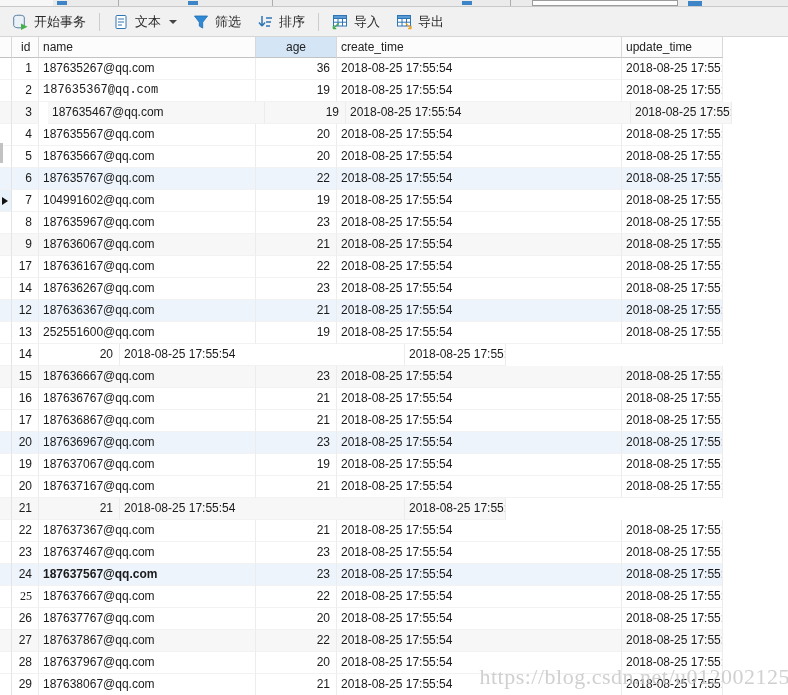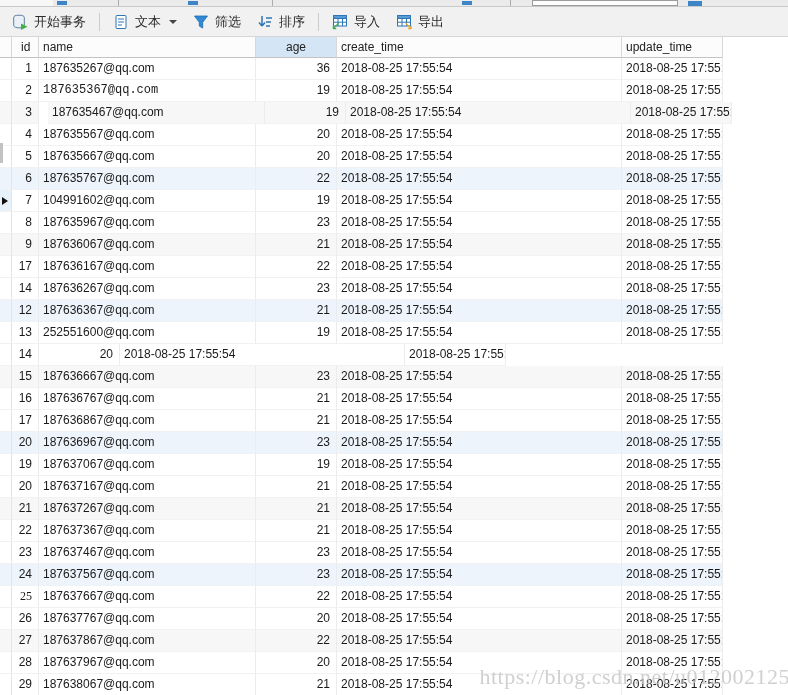--- a/index.html
+++ b/index.html
@@ -308,21 +308,20 @@
         <div class="gcell gutter"></div>
         <div class="gcell right" style="width: 27px;">20</div>
         <div class="gcell" style="width: 217px;">187637167@qq.com</div>
         <div class="gcell right" style="width: 81px;">21</div>
         <div class="gcell" style="width: 285px;">2018-08-25 17:55:54</div>
         <div class="gcell" style="width: 101px;">2018-08-25 17:55:54</div>
       </div>
       <div class="grow tint-gray">
         <div class="gcell gutter"></div>
         <div class="gcell right" style="width: 27px;">21</div>
-        <div class="gcell" style="width: 217px;">187637267@qq.com</div>
         <div class="gcell right" style="width: 81px;">21</div>
         <div class="gcell" style="width: 285px;">2018-08-25 17:55:54</div>
         <div class="gcell" style="width: 101px;">2018-08-25 17:55:54</div>
       </div>
       <div class="grow">
         <div class="gcell gutter"></div>
         <div class="gcell right" style="width: 27px;">22</div>
         <div class="gcell" style="width: 217px;">187637367@qq.com</div>
         <div class="gcell right" style="width: 81px;">21</div>
         <div class="gcell" style="width: 285px;">2018-08-25 17:55:54</div>
@@ -332,21 +331,21 @@
         <div class="gcell gutter"></div>
         <div class="gcell right" style="width: 27px;">23</div>
         <div class="gcell" style="width: 217px;">187637467@qq.com</div>
         <div class="gcell right" style="width: 81px;">23</div>
         <div class="gcell" style="width: 285px;">2018-08-25 17:55:54</div>
         <div class="gcell" style="width: 101px;">2018-08-25 17:55:54</div>
       </div>
       <div class="grow tint-blue">
         <div class="gcell gutter"></div>
         <div class="gcell right" style="width: 27px;">24</div>
-        <div class="gcell" style="width: 217px;">187637567@qq.com</div>
+        <div class="gcell" style="width: 217px; font-weight: bold;">187637567@qq.com</div>
         <div class="gcell right" style="width: 81px;">23</div>
         <div class="gcell" style="width: 285px;">2018-08-25 17:55:54</div>
         <div class="gcell" style="width: 101px;">2018-08-25 17:55:54</div>
       </div>
       <div class="grow">
         <div class="gcell gutter"></div>
         <div class="gcell right" style="width: 27px; font-family: Liberation Serif, serif;">25</div>
         <div class="gcell" style="width: 217px;">187637667@qq.com</div>
         <div class="gcell right" style="width: 81px;">22</div>
         <div class="gcell" style="width: 285px;">2018-08-25 17:55:54</div>

